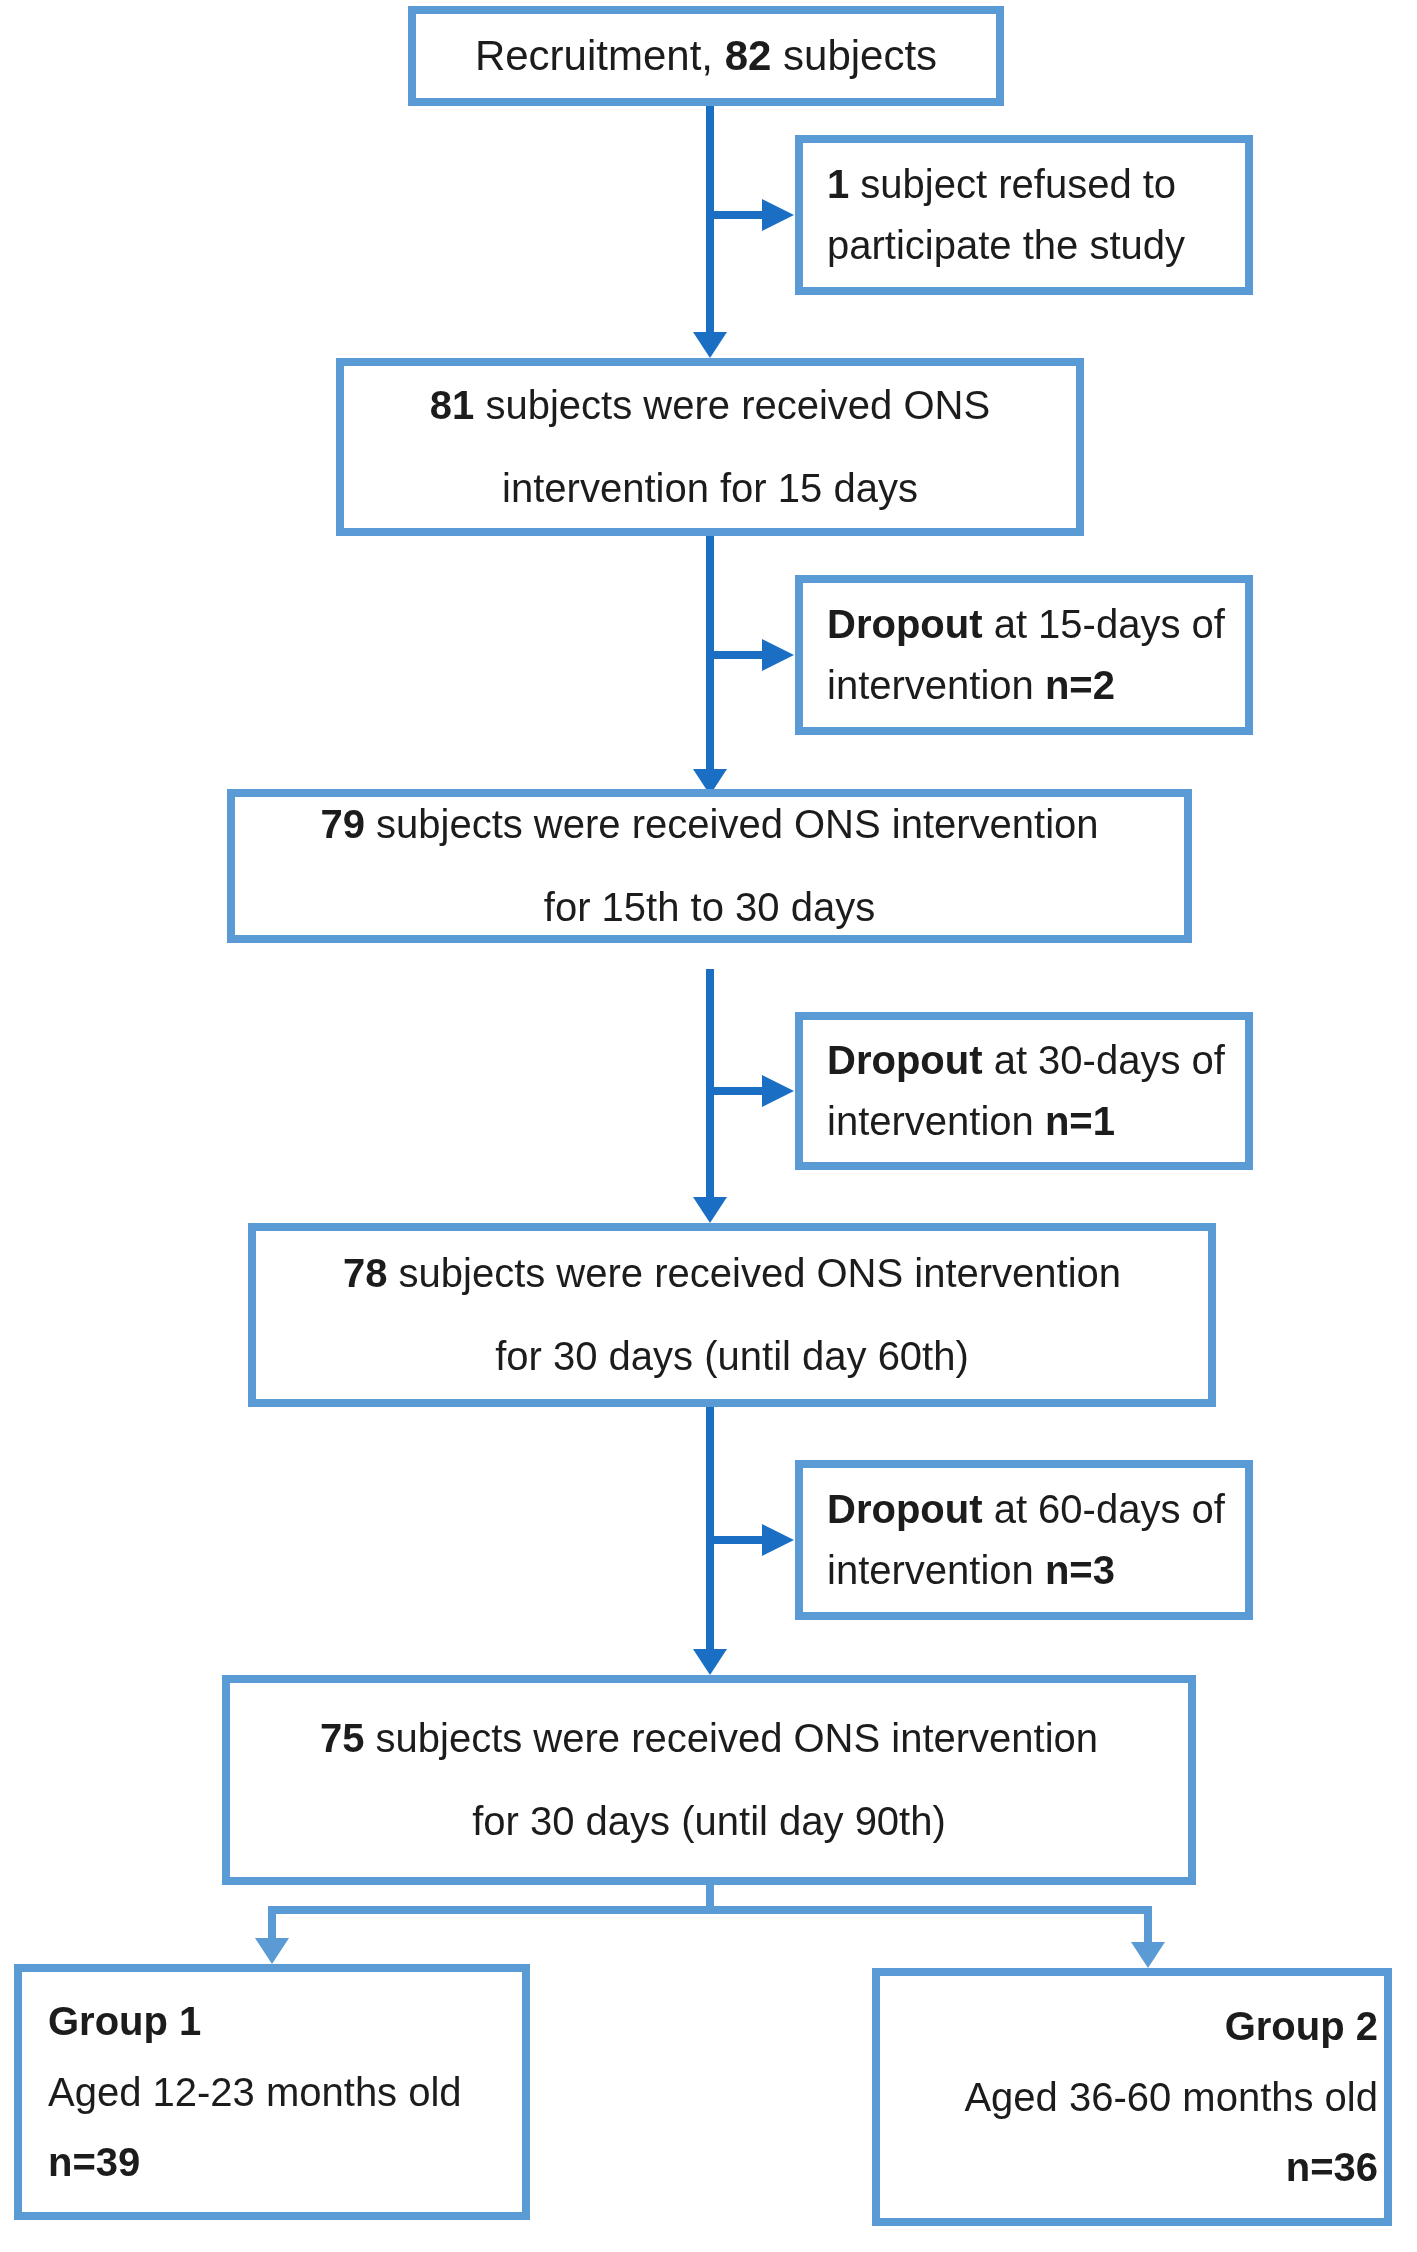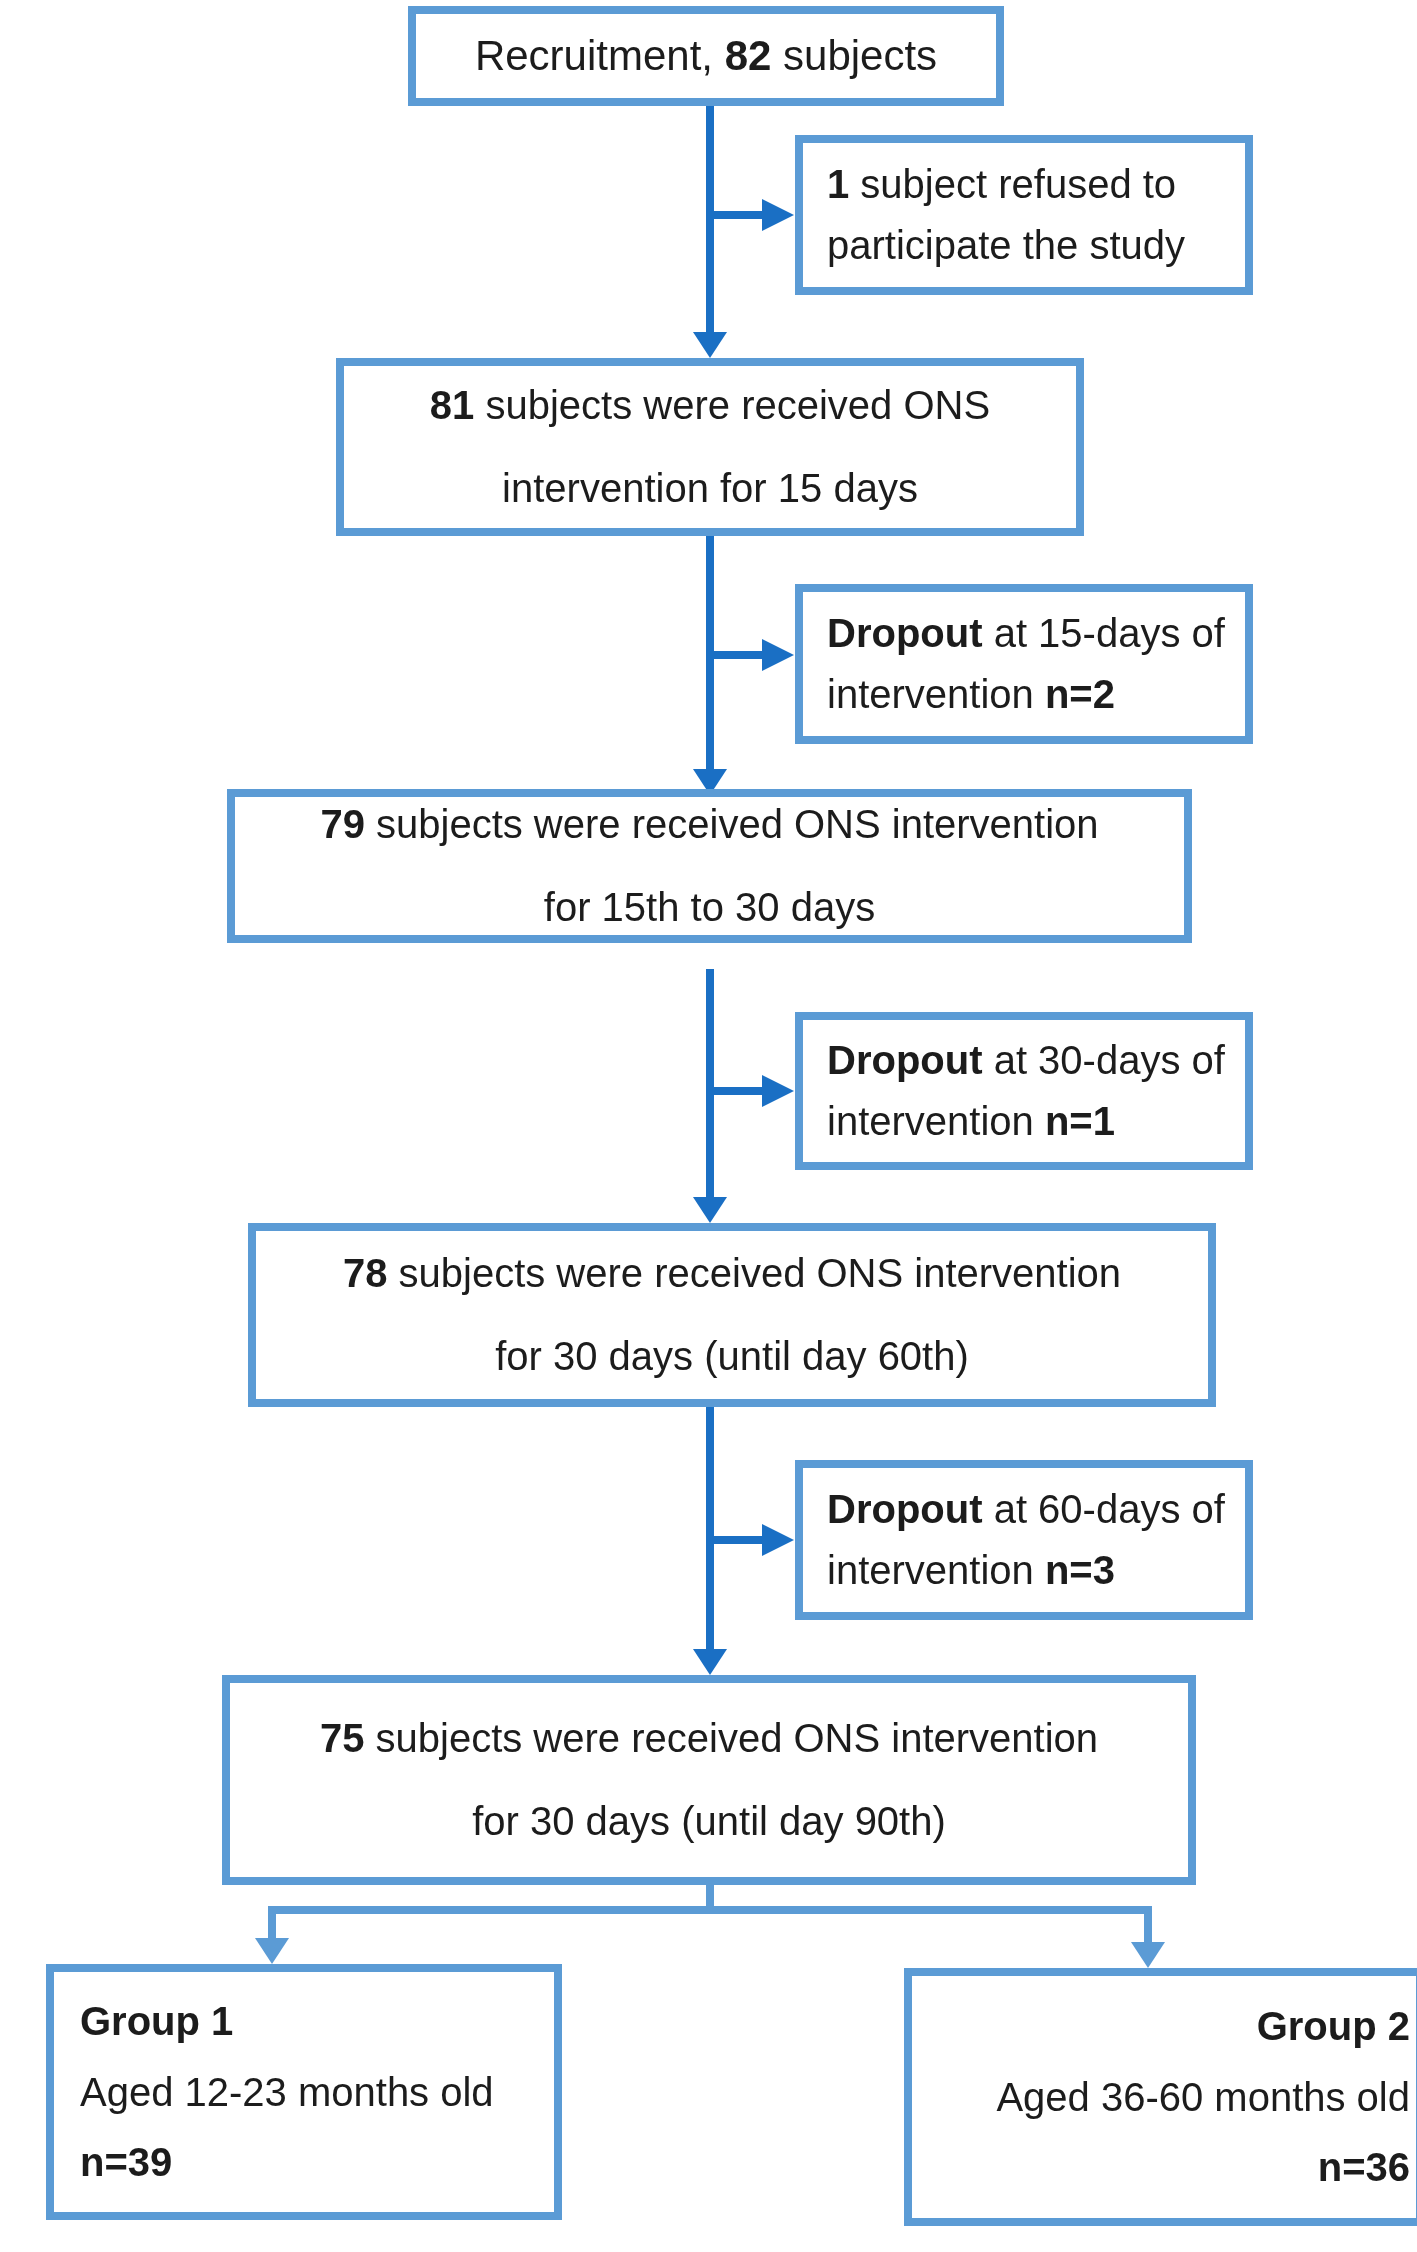--- a/index.html
+++ b/index.html
@@ -16,26 +16,26 @@
 
   
   .box{position:absolute;border:8px solid var(--border);background:#fff;
        display:flex;flex-direction:column;justify-content:center;}
   .line{white-space:nowrap;line-height:1.12;}
   .line b, .line .b{font-weight:700;}
 
   .center{align-items:center;}
   .main{font-size:40px;row-gap:38px;}
   .side{font-size:40px;align-items:flex-start;padding-left:24px;padding-right:6px;row-gap:16px;}
-  .group{font-size:40px;align-items:flex-start;padding-left:26px;padding-right:6px;row-gap:26px;margin-left:32px;}
+  .group{font-size:40px;align-items:flex-start;padding-left:26px;padding-right:6px;row-gap:26px;}
 
   #b-recruitment{left:408px;top:6px;width:596px;height:100px;font-size:42px;}
   #b-refused{left:795px;top:135px;width:458px;height:160px;}
   #b-ons15{left:336px;top:358px;width:748px;height:178px;}
-  #b-drop15{left:795px;top:575px;width:458px;height:160px;margin-top:9px;}
+  #b-drop15{left:795px;top:575px;width:458px;height:160px;}
   #b-ons30{left:227px;top:789px;width:965px;height:154px;}
   #b-drop30{left:795px;top:1012px;width:458px;height:158px;}
   #b-ons60{left:248px;top:1223px;width:968px;height:184px;}
   #b-drop60{left:795px;top:1460px;width:458px;height:160px;}
   #b-ons90{left:222px;top:1675px;width:974px;height:210px;}
   #b-group1{left:14px;top:1964px;width:516px;height:256px;}
   #b-group2{left:872px;top:1968px;width:520px;height:258px;align-items:flex-end;}
 
   
   .vline,.hline,.arrow-down,.arrow-right{position:absolute;}

